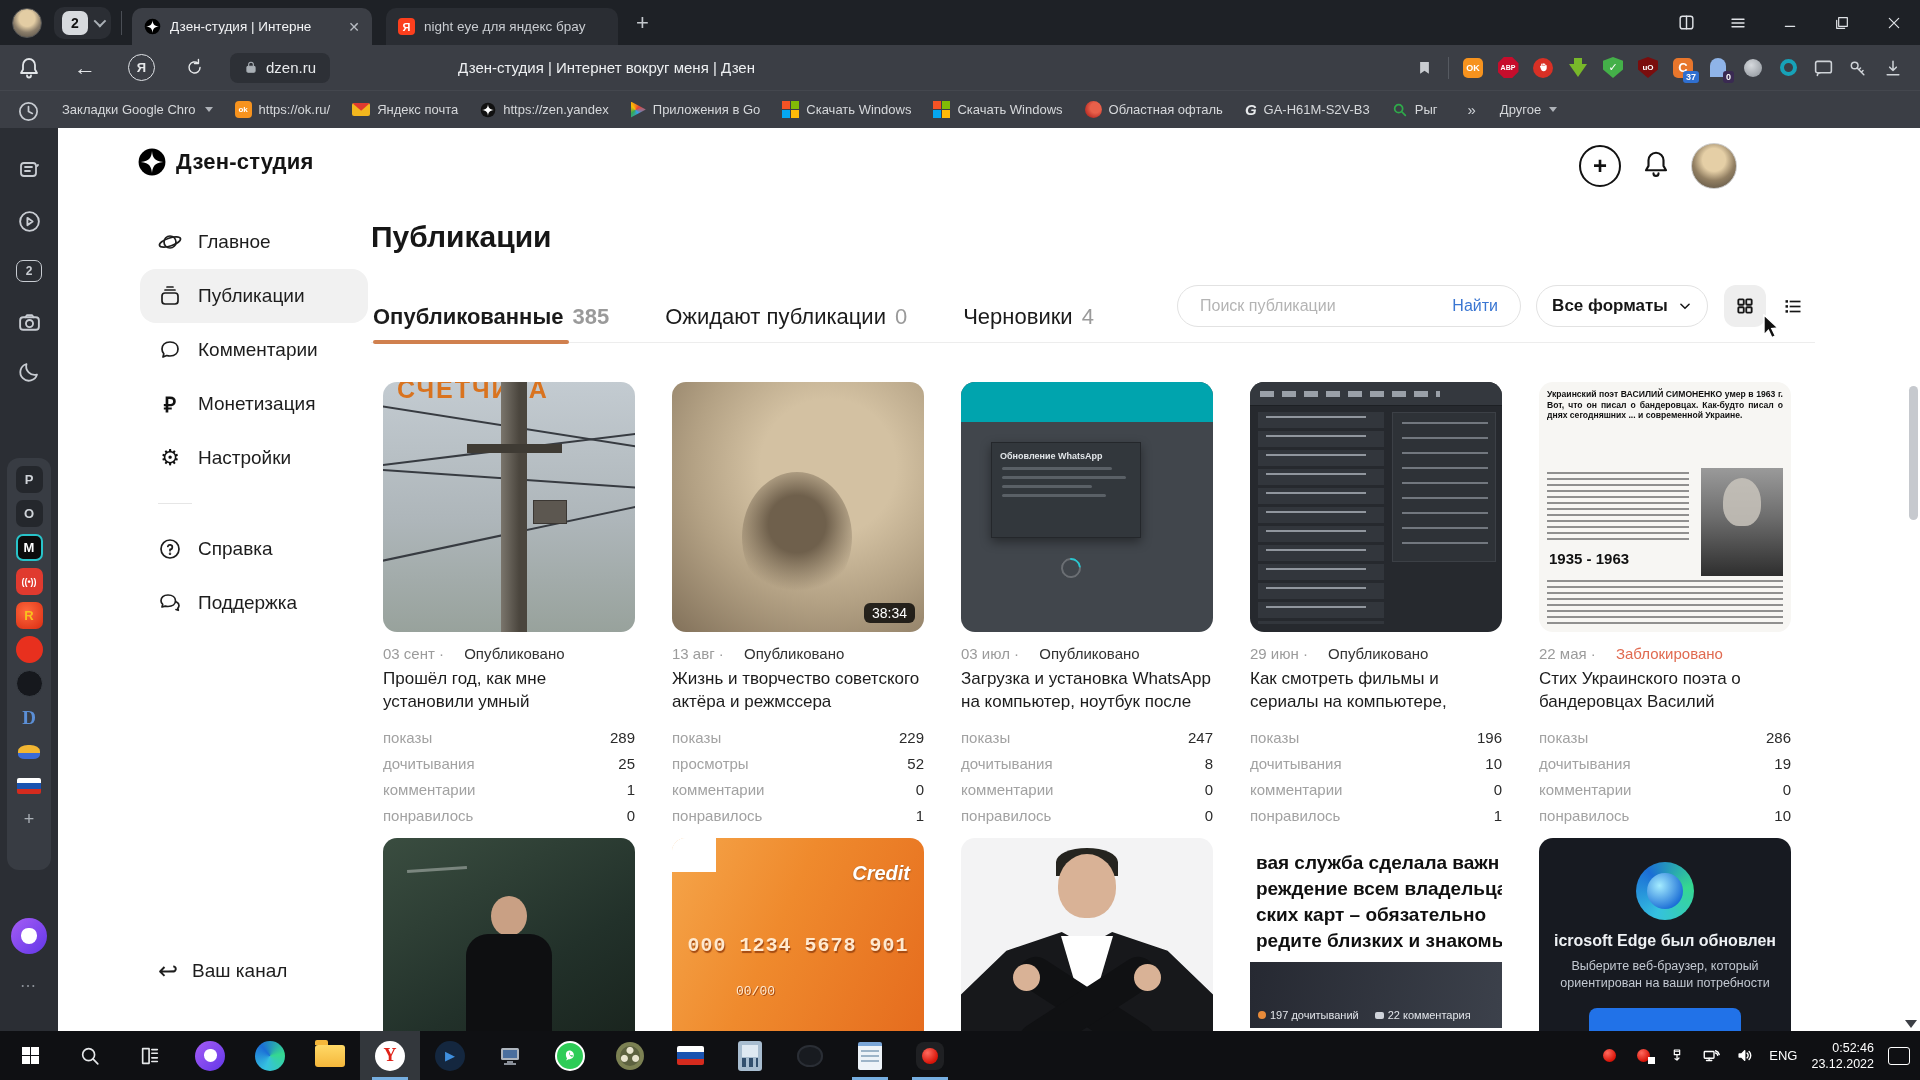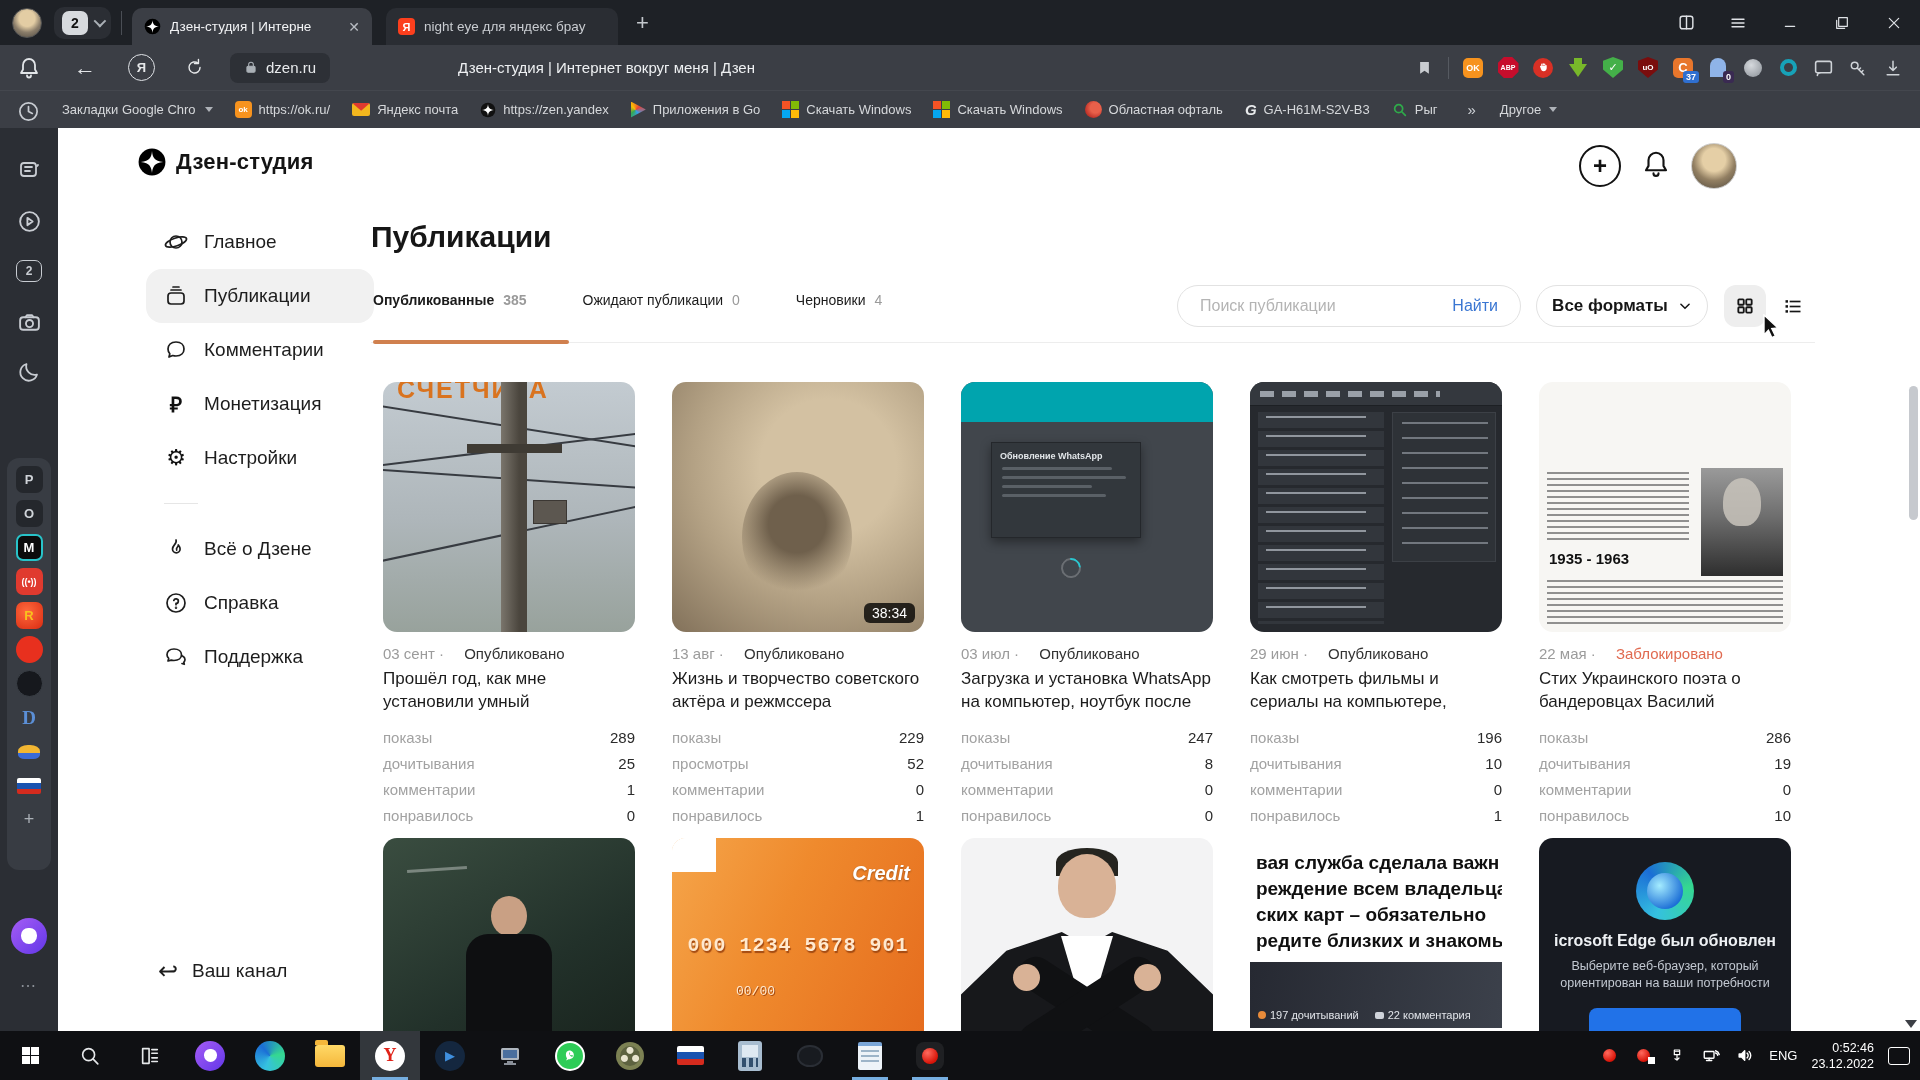--- a/index.html
+++ b/index.html
@@ -60,36 +60,36 @@
     background:linear-gradient(135deg,#a55cf5,#6237e8); display:flex; align-items:center; justify-content:center; }
   .alice-core { width:16px; height:16px; background:#fff; border-radius:45% 45% 50% 50%; }
   .strip-dots { position:absolute; left:0; width:58px; top:848px; text-align:center; color:#8a8f96; font-size:16px; letter-spacing:2px; }
 
   
   .page { position:absolute; left:58px; top:128px; right:0; bottom:49px; background:#fff; overflow:hidden; }
 
   .zen-logo { position:absolute; left:80px; top:20px; display:flex; align-items:center; gap:10px; }
   .zen-logo-text { font-size:22px; font-weight:700; color:#141414; letter-spacing:.2px; }
 
-  .zen-nav { position:absolute; left:88px; top:87px; width:228px; }
+  .zen-nav { position:absolute; left:82px; top:87px; width:228px; }
   .nav-item { height:54px; display:flex; align-items:center; gap:16px; padding-left:18px; border-radius:16px;
     font-size:19px; color:#1d1d1d; }
   .nav-item.active { background:#f1f1f1; }
   .nav-div { height:1px; background:#e6e6e6; width:34px; margin:18px 0 18px 18px; }
   .your-channel { position:absolute; left:100px; top:832px; display:flex; align-items:center; gap:14px; font-size:19px; color:#1d1d1d; }
   .undo-glyph { font-size:24px; line-height:20px; }
 
   .zen-head-right { position:absolute; top:15px; left:1521px; display:flex; align-items:center; gap:20px; }
   .plus-circle { width:42px; height:42px; border-radius:50%; border:2.4px solid #121212; display:flex; align-items:center;
     justify-content:center; font-size:24px; font-weight:600; color:#121212; }
   .zen-avatar { width:46px; height:46px; border-radius:50%;
     background:radial-gradient(circle at 50% 36%, #e5cfa6 0 32%, #927f62 58%, #4e473c 100%); border:1px solid #ccc; }
 
   .h1 { position:absolute; left:313px; top:92px; font-size:30px; font-weight:700; color:#161616; }
-  .ztabs { position:absolute; left:315px; top:164px; display:flex; gap:56px; font-size:14px; }
+  .ztabs { position:absolute; left:315px; top:176px; display:flex; gap:56px; font-size:22px; }
   .ztab { display:flex; gap:9px; align-items:baseline; color:#1b1b1b; }
   .ztab .cnt { color:#9a9a9a; }
   .ztab.on { font-weight:700; }
   .ztab-underline { position:absolute; left:315px; top:212px; width:196px; height:4px; background:#d0804e; border-radius:2px; z-index:2; }
   .zdivider { position:absolute; left:313px; top:214px; width:1444px; height:1px; background:#ededed; }
 
   .search-pill { position:absolute; left:1119px; top:157px; width:344px; height:42px; border:1px solid #e2e2e2; border-radius:21px;
     display:flex; align-items:center; justify-content:space-between; padding:0 22px; }
   .search-ph { color:#b4b4b4; font-size:16px; }
   .search-go { color:#3a76d2; font-size:16px; }
@@ -551,26 +551,20 @@
       <span style="width:24px;text-align:center;font-size:21px;font-weight:700;color:#111;">₽</span>
       <span>Монетизация</span>
     </div>
     <div class="nav-item">
       <span style="width:24px;text-align:center;font-size:22px;color:#111;line-height:22px;">⚙</span>
       <span>Настройки</span>
     </div>
     <div class="nav-div"></div>
     <div class="nav-item">
       <svg class="st" width="24" height="24" viewBox="0 0 24 24" style="stroke-width:1.7">
-          <path d="M12 3c1.5 3.5-3.5 5-3.5 9a3.8 3.8 0 0 0 7.6 0c0-1.8-1-3-1.8-4 .3 2.3-2.8 2.6-1.6 5"></path>
-        </svg>
-      <span>Всё о Дзене</span>
-    </div>
-    <div class="nav-item">
-      <svg class="st" width="24" height="24" viewBox="0 0 24 24" style="stroke-width:1.7">
           <circle cx="12" cy="12" r="9"></circle>
           <path d="M9.8 9.5A2.3 2.3 0 1 1 12 12.4v1.3"></path>
           <circle cx="12" cy="16.8" r=".4" fill="#111"></circle>
         </svg>
       <span>Справка</span>
     </div>
     <div class="nav-item">
       <svg class="st" width="24" height="24" viewBox="0 0 24 24" style="stroke-width:1.7">
           <path d="M10 4c4.5 0 7.5 2.4 7.5 5.8S14.5 15.5 10 15.5c-1 0-1.9-.1-2.8-.4L4 16l.7-2.6C3.6 12.4 3 11.2 3 9.8 3 6.4 5.5 4 10 4z"></path>
           <path d="M18.5 11c1.5.8 2.5 2 2.5 3.6 0 1-.4 1.9-1.2 2.7l.5 2-2.3-.8"></path>
@@ -768,20 +762,21 @@
           </div>
         <div class="srow">
             <span class="sl">понравилось</span>
             <span class="sv">1</span>
           </div>
       </div>
     </article>
 
     <article>
       <div class="thumb t-news">
+        <div class="np-head">Украинский поэт ВАСИЛИЙ СИМОНЕНКО умер в 1963 г. Вот, что он писал о бандеровцах. Как-будто писал о днях сегодняшних ... и современной Украине.</div>
         <div class="np-col"></div>
         <div class="np-photo"></div>
         <div class="np-face"></div>
         <div class="np-years">1935 - 1963</div>
         <div class="np-col2"></div>
       </div>
       <div class="meta">
         <span class="date">22 мая ·</span>
         <span class="status" data-state="blocked">Заблокировано</span>
       </div>

